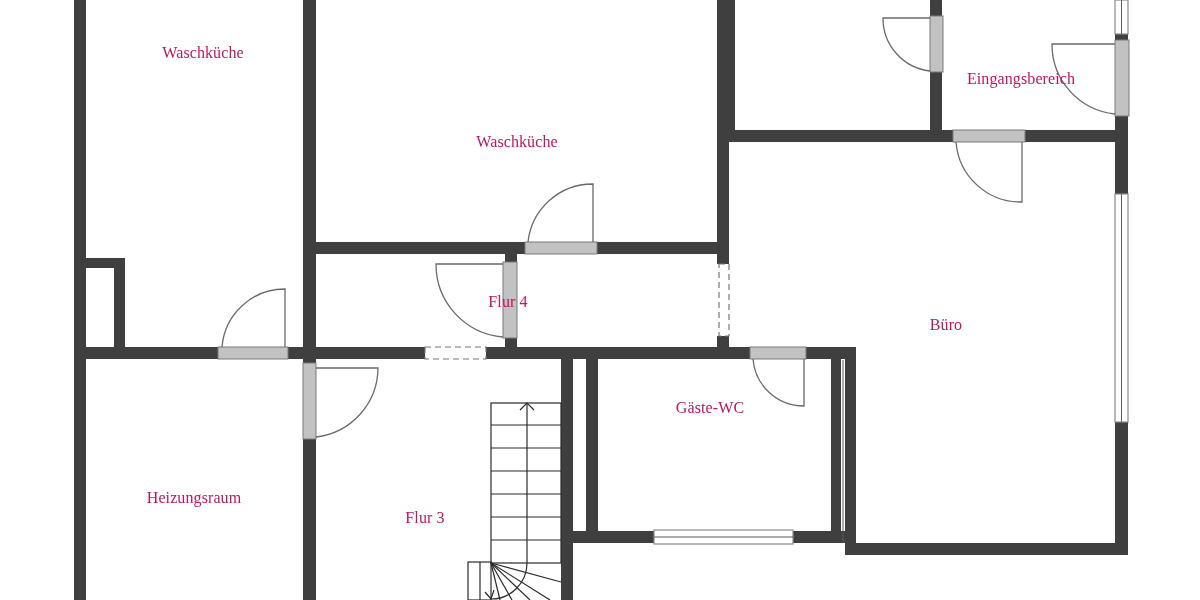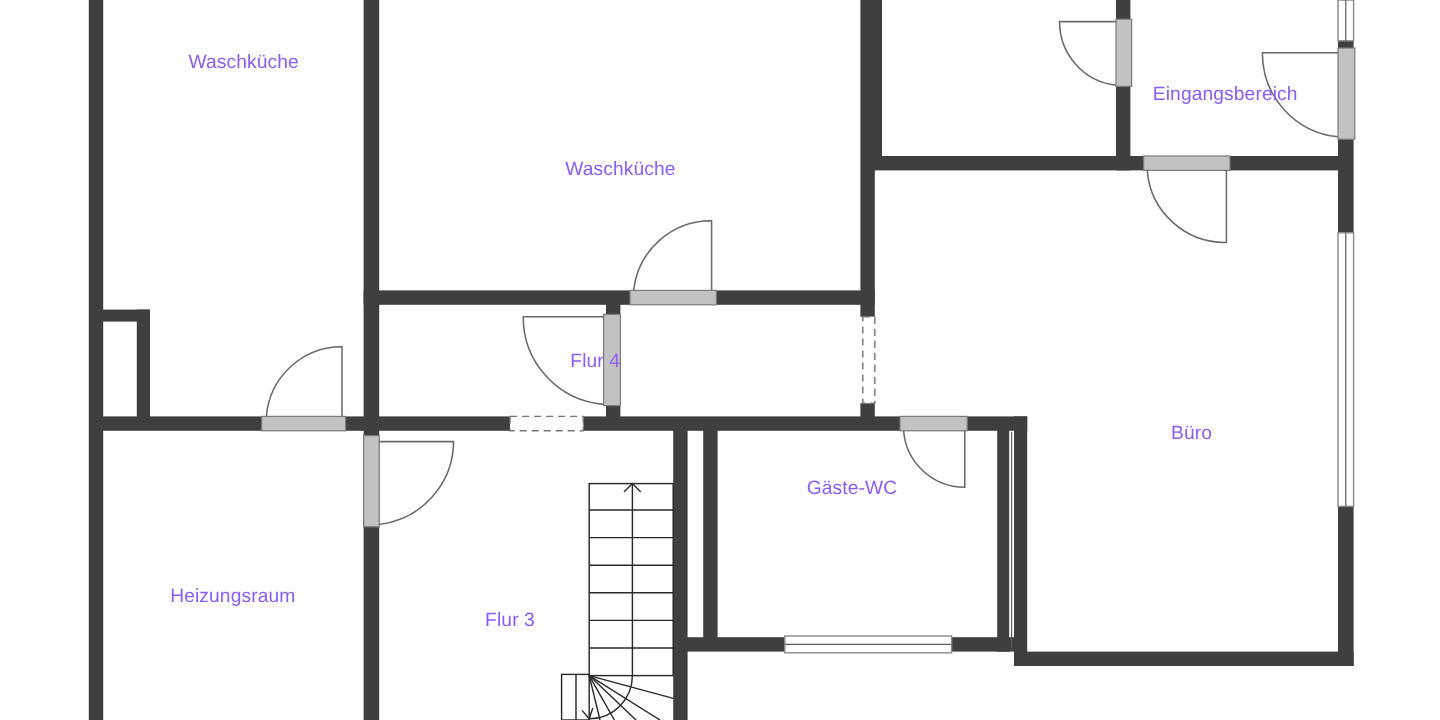--- a/index.html
+++ b/index.html
@@ -7,23 +7,23 @@
     #plan { position: absolute; left: 0; top: 0; width: 1200px; height: 600px; }
     .wall { fill: #3f3f3f; }
     .door-leaf { fill: #c2c2c2; stroke: #7a7a7a; stroke-width: 1; }
     .door-swing { fill: none; stroke: #6a6a6a; stroke-width: 1.3; }
     .win { fill: #ffffff; stroke: #8a8a8a; stroke-width: 1.2; }
     .win-line { stroke: #5a5a5a; stroke-width: 1; }
     .opening { fill: #ffffff; stroke: #777; stroke-width: 1.2; stroke-dasharray: 6 4; }
     .stair { fill: none; stroke: #2a2a2a; stroke-width: 1.2; }
     .label {
       position: absolute;
-      font-family: Liberation Sans, sans-serif;
+      font-family: Liberation Serif, serif;
       font-size: 16px;
-      color: #8b5cf6;
+      color: #be185d;
       white-space: nowrap;
       transform: translate(-50%, -50%);
       letter-spacing: 0.1px;
     }
   </style>
 </head>
 <body>
 
 <svg id="plan" viewBox="0 0 1200 600" xmlns="http://www.w3.org/2000/svg">
 
@@ -136,17 +136,17 @@
     <line class="stair" x1="491" y1="563" x2="512" y2="600"></line>
     <line class="stair" x1="491" y1="563" x2="500" y2="600"></line>
     <path class="stair" d="M527 563 A36 36 0 0 1 491 599"></path>
     <polyline class="stair" points="485,592 491,599 494,590"></polyline>
   </g>
 </svg>
 
 <div class="label" style="left:203px; top:53px;">Waschküche</div>
 <div class="label" style="left:517px; top:142px;">Waschküche</div>
 <div class="label" style="left:1021px; top:79px;">Eingangsbereich</div>
-<div class="label" style="left:496px; top:302px;text-align:center;">Flur 4</div>
-<div class="label" style="left:993px; top:325px;margin-top:37px;">Büro</div>
+<div class="label" style="left:508px; top:302px;text-align:center;">Flur 4</div>
+<div class="label" style="left:946px; top:325px;">Büro</div>
 <div class="label" style="left:710px; top:408px;">Gäste-WC</div>
 <div class="label" style="left:194px; top:498px;">Heizungsraum</div>
 <div class="label" style="left:425px; top:518px;">Flur 3</div>
 
 </body></html>

